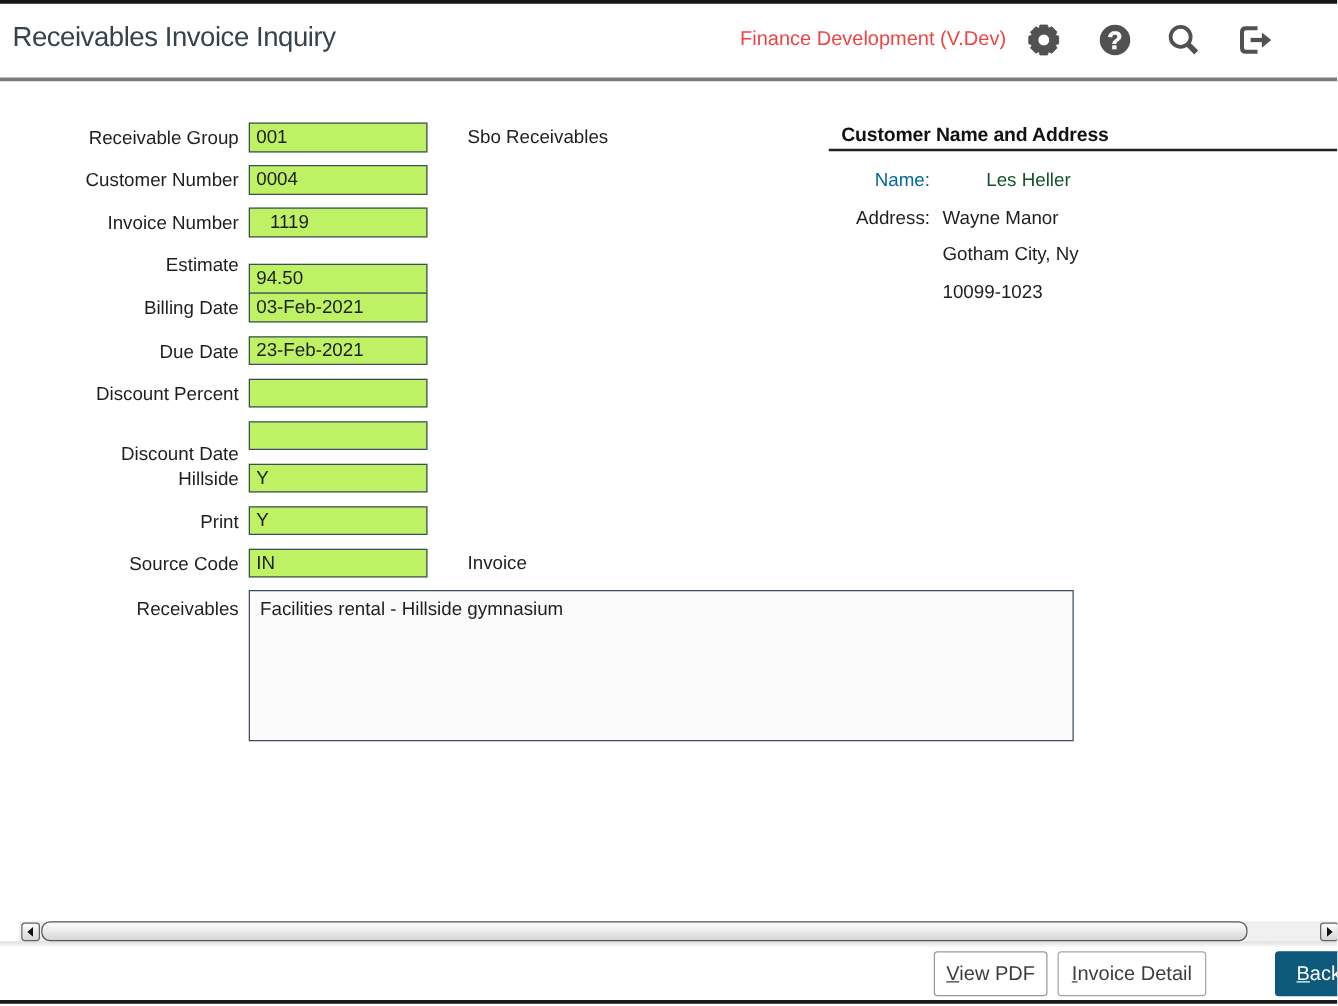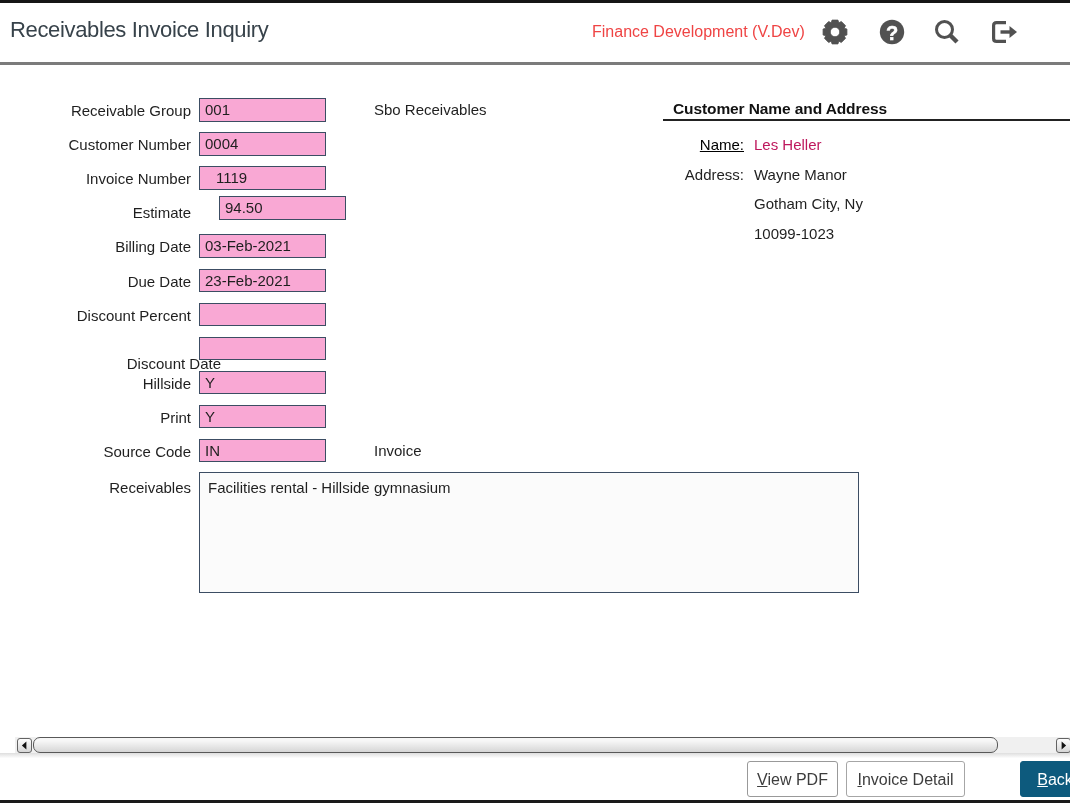--- a/index.html
+++ b/index.html
@@ -1,20 +1,20 @@
 <!DOCTYPE html>
 <html><head>
 <meta charset="utf-8">
 <style>
   * { margin:0; padding:0; box-sizing:border-box; }
   html,body { width:1070px; height:805px; background:#fff; font-family:"Liberation Sans", sans-serif; }
   #page { position:relative; width:1070px; height:805px; overflow:hidden; background:#fff; }
   .abs { position:absolute; }
   .lbl { position:absolute; left:0; width:191px; text-align:right; font-size:15px; color:#1f1f1f; line-height:25px; }
-  .inp { position:absolute; left:199px; width:127px; height:23.5px; border:1.5px solid #3c4d63; background:#f9a8d4; font-size:15px; color:#1f1f1f; line-height:22.3px; padding-left:5px; font-family:"Liberation Sans", sans-serif; }
+  .inp { position:absolute; left:199px; width:143px; height:23.5px; border:1.5px solid #3c4d63; background:#bef264; font-size:15px; color:#1f1f1f; line-height:22.3px; padding-left:5px; font-family:"Liberation Sans", sans-serif; }
   .note { position:absolute; left:374px; font-size:15px; color:#1f1f1f; line-height:24px; }
   .btn { position:absolute; top:760.5px; height:36.7px; border-radius:3px; background:#fff; border:1px solid #999; font-size:16px; color:#3d3d3d; text-align:center; line-height:35px; }
 </style>
 </head>
 <body>
 <div id="page">
 
   <div class="abs" style="left:0;top:0;width:1070px;height:2.5px;background:#151515;"></div>
 
   <div class="abs" style="left:10px;top:17px;font-size:22px;letter-spacing:-0.35px;color:#37424a;">Receivables Invoice Inquiry</div>
@@ -42,51 +42,51 @@
   <div class="inp" style="top:98.2px;">001</div>
   <div class="note" style="top:98.2px;">Sbo Receivables</div>
 
   <div class="lbl" style="top:132.3px;">Customer Number</div>
   <div class="inp" style="top:132.3px;">0004</div>
 
   <div class="lbl" style="top:166.3px;">Invoice Number</div>
   <div class="inp" style="top:166.3px;padding-left:16px;">1119</div>
 
   <div class="lbl" style="top:200.4px;">Estimate</div>
-  <div class="inp" style="top:196px;margin-left:20px;">94.50</div>
+  <div class="inp" style="top:211px;">94.50</div>
 
   <div class="lbl" style="top:234.4px;">Billing Date</div>
   <div class="inp" style="top:234.4px;">03-Feb-2021</div>
 
   <div class="lbl" style="top:268.5px;">Due Date</div>
   <div class="inp" style="top:268.5px;">23-Feb-2021</div>
 
   <div class="lbl" style="top:302.5px;">Discount Percent</div>
   <div class="inp" style="top:302.5px;"></div>
 
-  <div class="lbl" style="top:351px;margin-left:30px;">Discount Date</div>
+  <div class="lbl" style="top:351px;">Discount Date</div>
   <div class="inp" style="top:336.6px;"></div>
 
   <div class="lbl" style="top:370.6px;">Hillside</div>
   <div class="inp" style="top:370.6px;">Y</div>
 
   <div class="lbl" style="top:404.7px;">Print</div>
   <div class="inp" style="top:404.7px;">Y</div>
 
   <div class="lbl" style="top:438.7px;">Source Code</div>
   <div class="inp" style="top:438.7px;">IN</div>
   <div class="note" style="top:438.7px;">Invoice</div>
 
   <div class="lbl" style="top:474.5px;">Receivables</div>
   <div class="abs" style="left:199px;top:471.8px;width:660px;height:120.8px;border:1.5px solid #3c4d63;background:#fbfbfb;font-size:15px;color:#1f1f1f;padding:6px 8px;">Facilities rental - Hillside gymnasium</div>
 
   <div class="abs" style="left:673px;top:100px;font-size:15.5px;letter-spacing:-0.1px;font-weight:bold;color:#111;">Customer Name and Address</div>
   <div class="abs" style="left:663px;top:119px;width:407px;height:2px;background:#222;"></div>
-  <div class="abs" style="left:0;top:136px;width:744px;text-align:right;font-size:15px;color:#000000;text-decoration:underline;">Name:</div>
-  <div class="abs" style="left:754px;top:136px;font-size:15px;color:#be185d;">Les Heller</div>
+  <div class="abs" style="left:0;top:136px;width:744px;text-align:right;font-size:15px;color:#0369a1;">Name:</div>
+  <div class="abs" style="left:789px;top:136px;font-size:15px;color:#14532d;">Les Heller</div>
   <div class="abs" style="left:0;top:165.5px;width:744px;text-align:right;font-size:15px;color:#1f1f1f;">Address:</div>
   <div class="abs" style="left:754px;top:165.5px;font-size:15px;color:#1f1f1f;">Wayne Manor</div>
   <div class="abs" style="left:754px;top:195px;font-size:15px;color:#1f1f1f;">Gotham City, Ny</div>
   <div class="abs" style="left:754px;top:224.5px;font-size:15px;color:#1f1f1f;">10099-1023</div>
 
   <div class="abs" style="left:15px;top:737px;width:1055px;height:16px;background:#f0f0f0;"></div>
   <div class="abs" style="left:0;top:753px;width:1070px;height:5px;background:linear-gradient(#dedede,#fdfdfd);"></div>
   <div class="abs" style="left:17px;top:738px;width:14.5px;height:14.5px;border:1px solid #636363;border-radius:3px;background:linear-gradient(#fdfdfd,#d6d6d6);"></div>
   <svg class="abs" style="left:17px;top:738px;" width="15" height="15" viewBox="0 0 15 15">
       <polygon points="9.4,3.6 9.4,11.4 4.9,7.5" fill="#111"></polygon>

